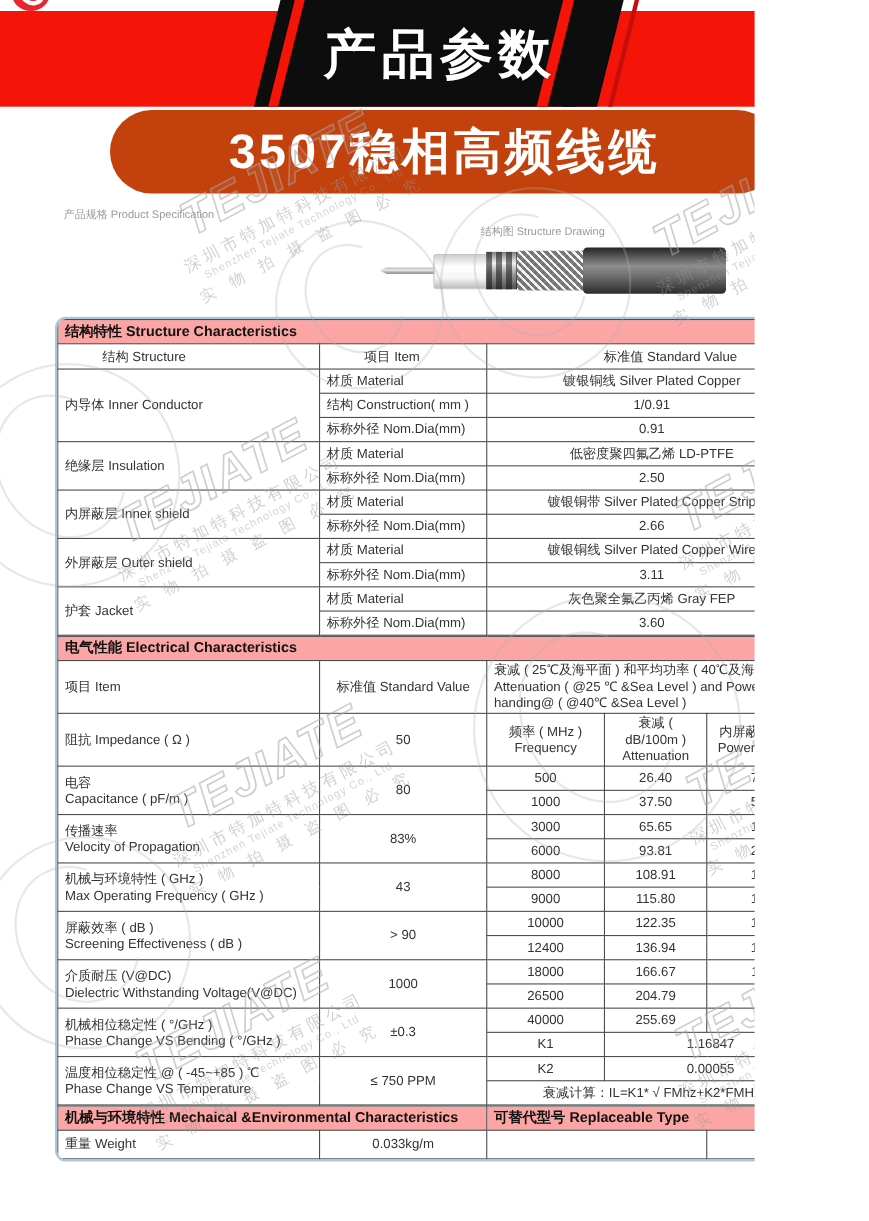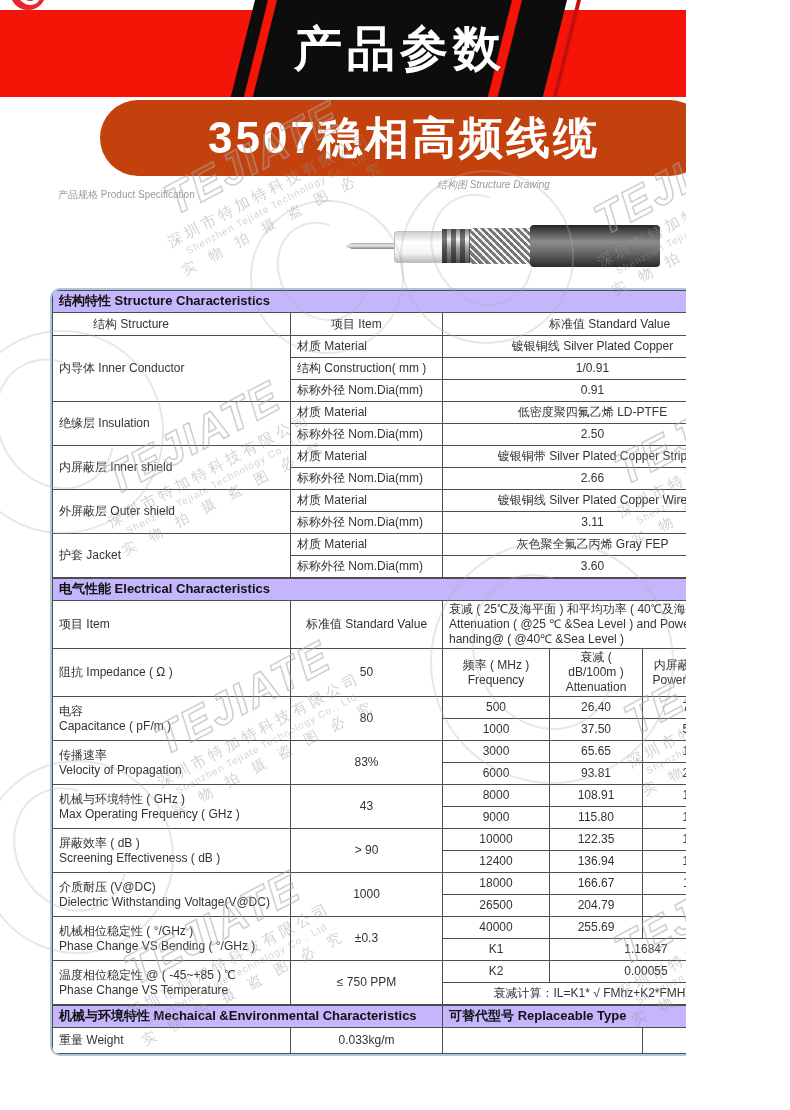--- a/index.html
+++ b/index.html
@@ -40,21 +40,21 @@
                    repeating-linear-gradient(-45deg,#e0e0e0 0 2px,#8f8f8f 2px 5px);}
   .cable .jacket{position:absolute;left:185px;top:3px;width:130px;height:42px;border-radius:4px;
         background:linear-gradient(180deg,#242424,#8d8d8d 40%,#6e6e6e 62%,#2b2b2b);}
 
   
   .tables{position:absolute;left:50px;top:288px;width:690px;border:2px solid #a9c8da;
         border-radius:10px;overflow:hidden;z-index:4;background:#fff;}
   .tbl{border-collapse:collapse;table-layout:fixed;width:690px;}
   .tbl td{border:1px solid #4d4d4d;font-size:12px;color:#333;padding:1px 6px;
         vertical-align:middle;line-height:1.25;overflow:hidden;}
-  .sec td{background:#c4b5fd;font-weight:bold;font-size:13px;color:#111;height:19px;}
+  .sec td{background:#fca5a5;font-weight:bold;font-size:13px;color:#111;height:19px;}
   .center{text-align:center;}
   .shead td{height:20px;padding-left:40px;}
   .r td{height:19px;}
   .ehead td{height:44px;}
   .esub td{height:30px;}
   .mr-big td{height:33px;}
   .mr-small td{height:23px;}
   .zh,.en{display:block;}
 
   
@@ -87,21 +87,21 @@
   <div class="blk" style="left:512px;width:10px;background:#f41408;"></div>
   <div class="blk" style="left:535px;width:32px;background:#0d0d0d;"></div>
   <div class="blk" style="left:577px;width:4px;background:#c40e0e;"></div>
   <div class="banner-title">产品参数</div>
 
   <div class="pill">
     <span>3507稳相高频线缆</span>
   </div>
 
   <div class="sublabel" style="left:58px;top:188px;">产品规格 Product Specification</div>
-  <div class="sublabel" style="left:437px;top:178px;font-style:italic;">结构图 Structure Drawing</div>
+  <div class="sublabel" style="left:437px;top:204px;">结构图 Structure Drawing</div>
 
   <div class="cable">
     <div class="wire"></div>
     <div class="insul"></div>
     <div class="strip"></div>
     <div class="braid"></div>
     <div class="jacket"></div>
   </div>
 
   <div class="tables">

